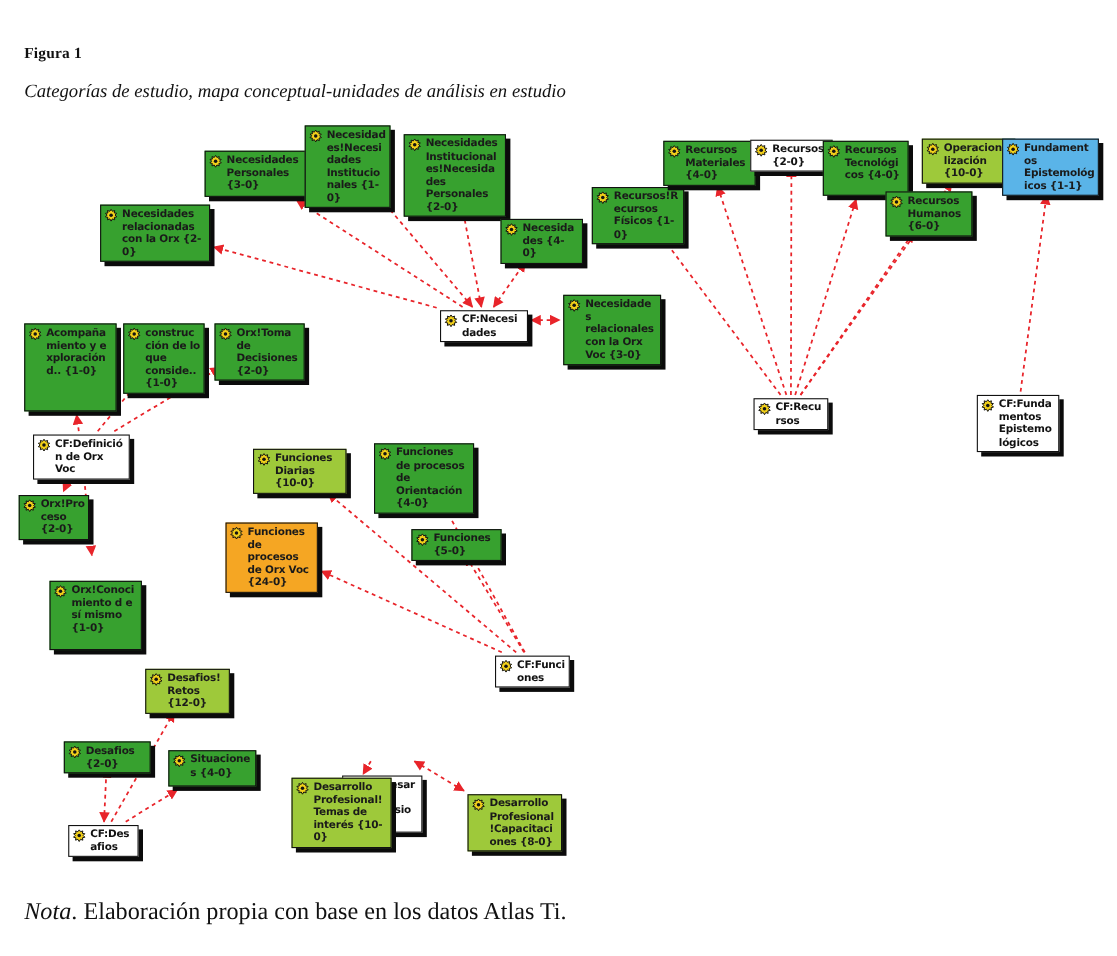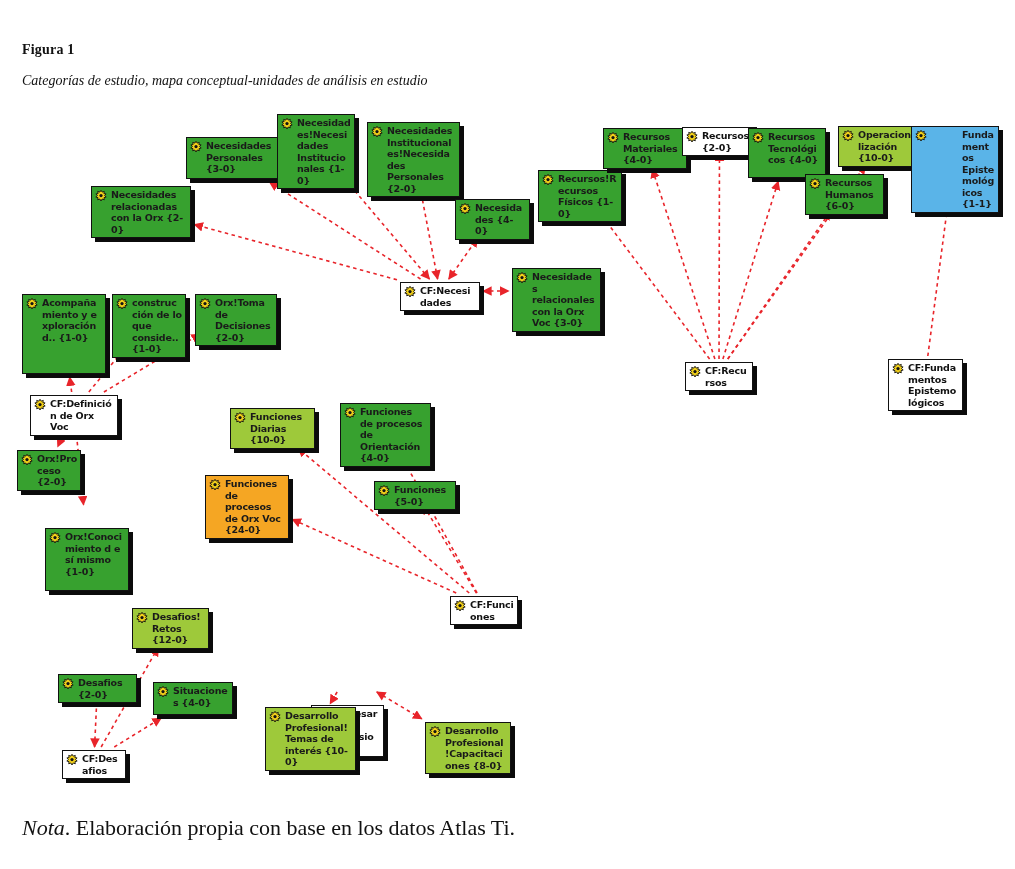--- a/index.html
+++ b/index.html
@@ -1,39 +1,39 @@
 <!DOCTYPE html>
 <html><head>
 <meta charset="utf-8">
 <style>
   html,body{margin:0;padding:0;background:#ffffff;}
   body{width:1015px;height:869px;font-family:"Liberation Sans",sans-serif;position:relative;overflow:hidden;}
 
   #page{position:relative;width:1015px;height:869px;}
 
   .fig-label{position:absolute;left:22px;top:42px;font-family:"Liberation Serif",serif;font-weight:bold;font-size:14px;color:#111;letter-spacing:.2px;}
-  .fig-caption{position:absolute;left:22px;top:73px;font-family:"Liberation Serif",serif;font-style:italic;font-size:14px;color:#111;}
+  .fig-caption{position:absolute;left:22px;top:73px;font-family:"Liberation Serif",serif;font-style:italic;font-size:17px;color:#111;}
   .fig-note{position:absolute;left:22px;top:815px;font-family:"Liberation Serif",serif;font-size:22px;color:#111;}
   .fig-note i{font-style:italic;}
 
   #canvas{position:absolute;left:0;top:100px;width:1015px;height:700px;}
   #edges{position:absolute;left:0;top:0;width:1015px;height:700px;pointer-events:none;}
 
   .node{position:absolute;box-sizing:border-box;border:1px solid #111;
         box-shadow:4px 4px 0 0 #0b0b0b;
         display:block;padding:2px 3px 2px 3px;
         font-size:9.5px;line-height:11.5px;font-weight:bold;color:#1a1a1a;
         font-family:"DejaVu Sans",sans-serif;
         letter-spacing:-0.2px;}
   .node .lbl{display:block;margin-left:16px;word-wrap:break-word;}
   .ico{position:absolute;left:3px;top:3px;width:12px;height:12px;}
   .node.green{background:#37a12f;}
   .node.lime{background:#9ec93a;}
   .node.orange{background:#f5a623;}
-  .node.blue{background:#5ab4e8;padding-left:34px;}
+  .node.blue{background:#5ab4e8;}
   .node.white{background:#ffffff;color:#111;}
   .node.white .lbl{color:#111;}
 </style>
 </head>
 <body>
 
 <div id="page">
 
   <div class="fig-label">Figura 1</div>
   <div class="fig-caption">Categorías de estudio, mapa conceptual-unidades de análisis en estudio</div>

